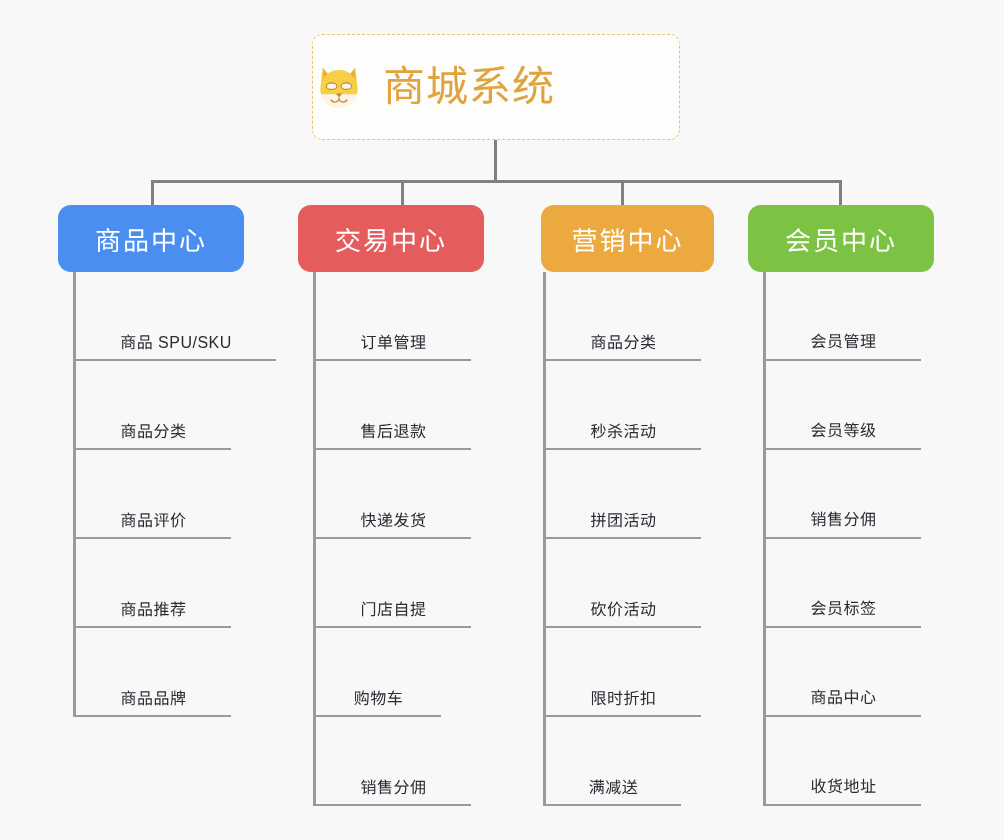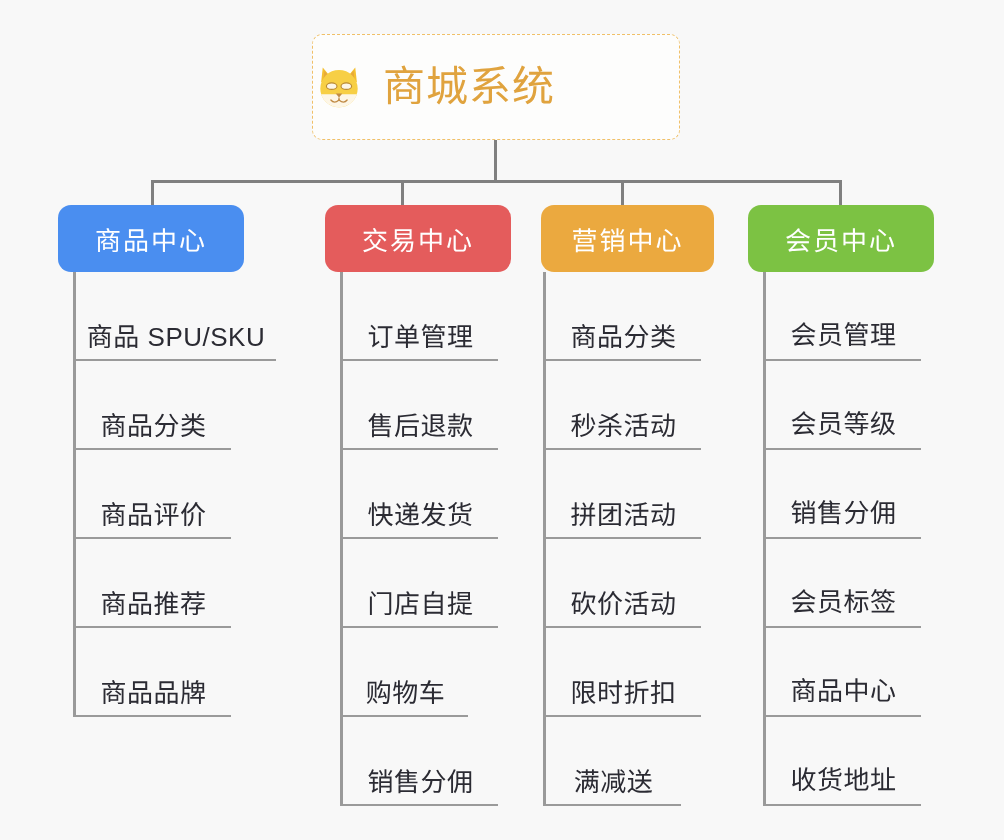--- a/index.html
+++ b/index.html
@@ -93,21 +93,21 @@
     border-bottom: 2px solid #9a9a9a;
     display: flex;
     align-items: flex-end;
     justify-content: center;
     padding: 0 8px 6px 8px;
   }
   .leaf-item:last-child {
     border-bottom-width: 2px;
   }
   .leaf-label {
-    font-size: 26px;
+    font-size: 16px;
     color: #2b2b33;
     line-height: 1.25;
     white-space: nowrap;
     letter-spacing: 0.5px;
   }
 
   
   .column[data-col="0"] .leaf-list { width: 203px; }
   .column[data-col="1"] .leaf-list { width: 158px; }
   .column[data-col="2"] .leaf-list { width: 158px; }
@@ -169,21 +169,21 @@
       </div>
       <div class="leaf-item">
         <span class="leaf-label">商品推荐</span>
       </div>
       <div class="leaf-item">
         <span class="leaf-label">商品品牌</span>
       </div>
     </div>
   </div>
 
-  <div class="column" data-col="1" style="left:325px;">
+  <div class="column" data-col="1" style="left:298px;">
     <div class="cat-header" style="background:#e45c5c;">
       <span>交易中心</span>
     </div>
     <div class="leaf-list">
       <div class="leaf-item">
         <span class="leaf-label">订单管理</span>
       </div>
       <div class="leaf-item">
         <span class="leaf-label">售后退款</span>
       </div>

